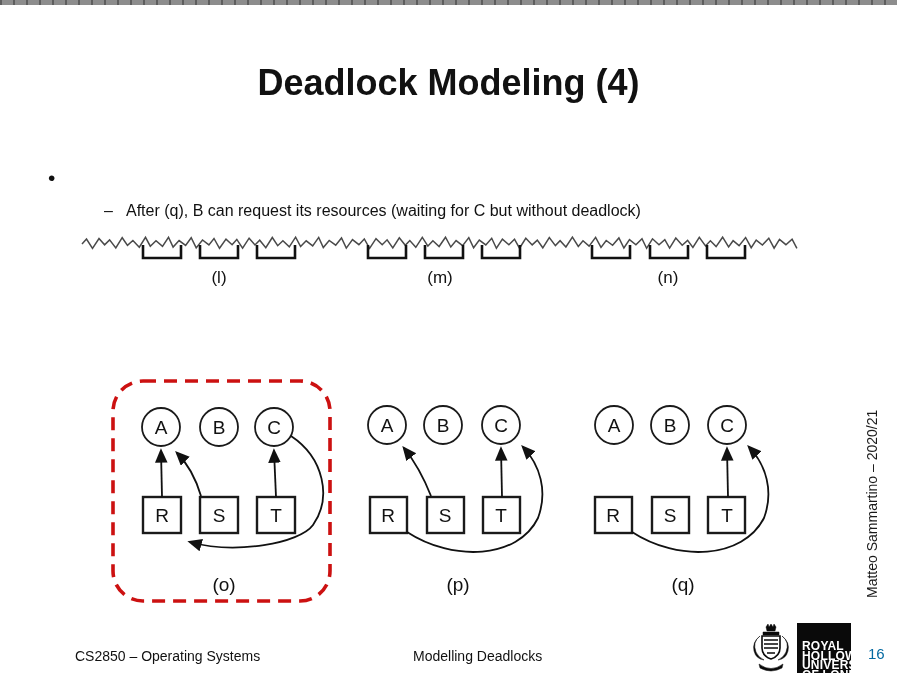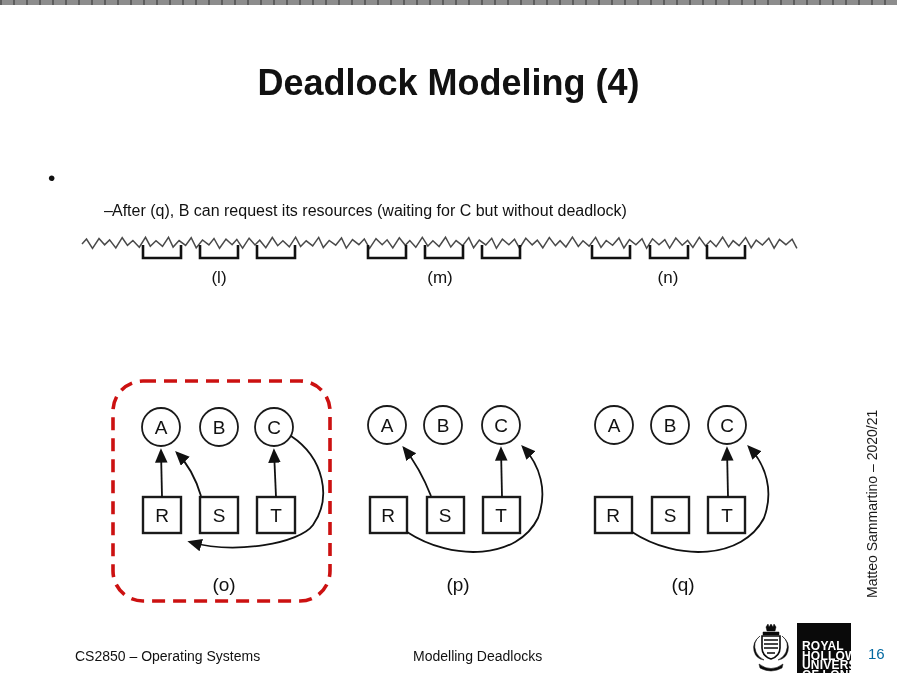--- a/index.html
+++ b/index.html
@@ -5,21 +5,21 @@
   html,body{margin:0;padding:0;background:#fff;}
   .slide{position:relative;width:897px;height:673px;background:#ffffff;overflow:hidden;
          font-family:"Liberation Sans", sans-serif;color:#111;}
   .top-strip{position:absolute;left:0;top:0;width:897px;height:5px;
     background:repeating-linear-gradient(90deg,#5e5e5e 0 2px,#8d8d8d 2px 13px);}
   .title{position:absolute;left:0;right:0;top:62px;text-align:center;
          font-size:36px;font-weight:bold;letter-spacing:0;}
   .bullet-dot{position:absolute;left:48px;top:166px;font-size:21px;}
   .bullet-text{position:absolute;left:88px;top:166px;font-size:21px;white-space:nowrap;}
   .sub-dash{position:absolute;left:104px;top:202px;font-size:16px;}
-  .sub-text{position:absolute;left:112px;top:202px;font-size:16px;white-space:nowrap;}
+  .sub-text{position:absolute;left:126px;top:202px;font-size:16px;white-space:nowrap;}
   .torn-svg{position:absolute;left:80px;top:234px;}
   .fig-label{position:absolute;font-size:17px;text-align:center;width:60px;}
   .diag-label{position:absolute;font-size:19px;text-align:center;}
   .diag-svg{position:absolute;}
   .node-letter{font-family:"Liberation Sans",sans-serif;font-size:19px;fill:#111;}
   .author-vert{position:absolute;left:864px;top:390px;height:208px;
     writing-mode:vertical-rl;transform:rotate(180deg);
     font-size:14px;color:#1a1a1a;white-space:nowrap;}
   .footer-course{position:absolute;left:75px;top:648px;font-size:14px;}
   .footer-topic{position:absolute;left:413px;top:648px;font-size:14px;}

